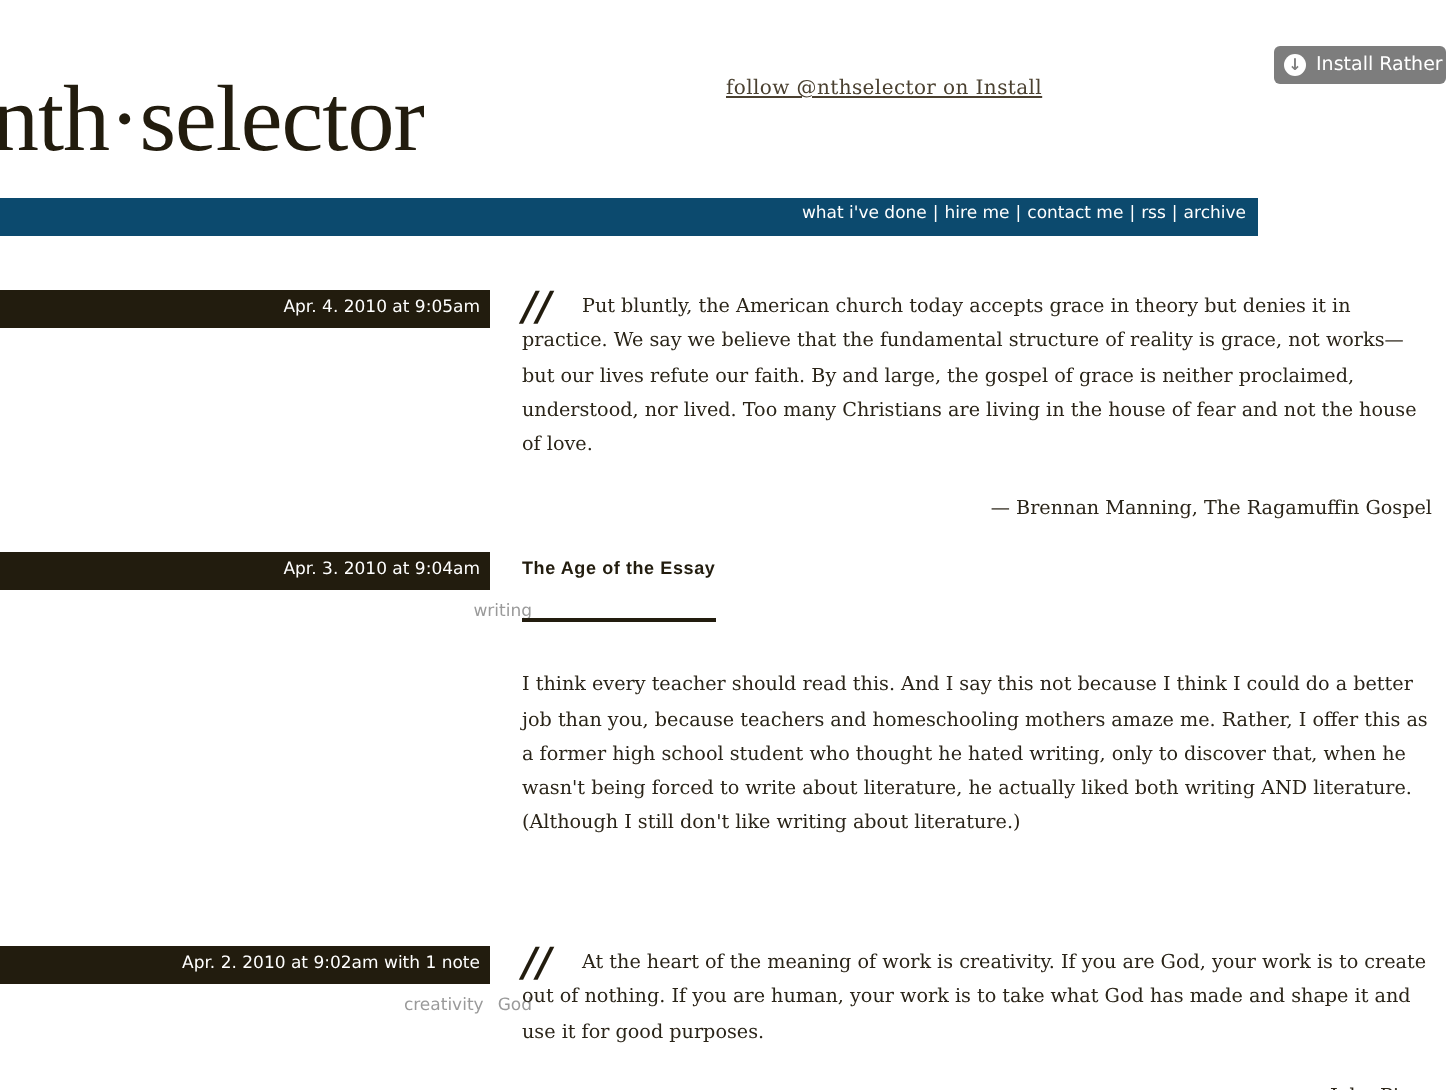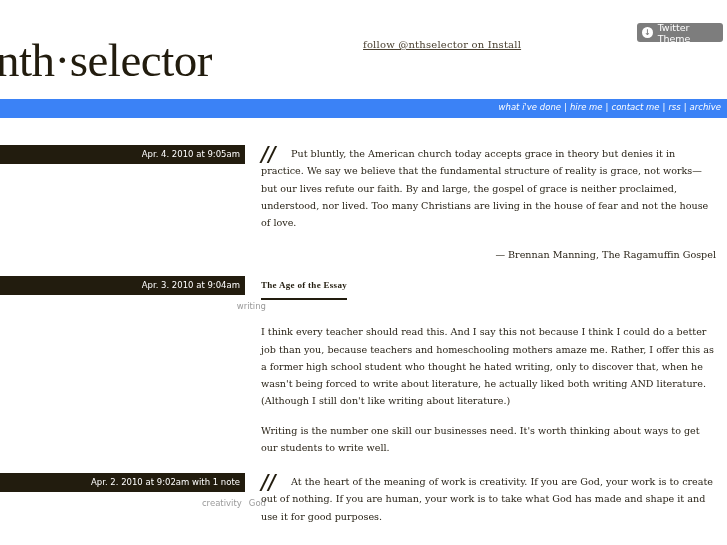--- a/index.html
+++ b/index.html
@@ -24,23 +24,22 @@
       background: #7d7d7d; border-radius: 3px;
       color: #fff; font-family: "DejaVu Sans", sans-serif; font-size: 9.5px;
       display: flex; align-items: center; gap: 5px; box-sizing: border-box; padding-left: 5px;
     }
     .install-theme .dl-icon {
       width: 11px; height: 11px; border-radius: 50%; background: #fff;
       display: inline-flex; align-items: center; justify-content: center;
       color: #7d7d7d; font-size: 8px; line-height: 1; font-weight: bold;
     }
     .navbar {
-      position: absolute; left: 0; top: 99px; width: 727px; height: 19px;
-      background: #3b82f6;
-      font-style: italic;
+      position: absolute; left: 0; top: 99px; width: 629px; height: 19px;
+      background: #0c4a6e;
     }
     .nav-links {
       position: absolute; right: 6px; top: 3px;
       font-family: "DejaVu Sans", sans-serif; font-size: 8.5px; color: #fff;
     }
     .nav-links a { color: #fff; text-decoration: none; }
     .nav-links .sep { margin: 0 3px; }
 
     .post { position: absolute; left: 0; width: 727px; }
     .date-band {
@@ -61,34 +60,34 @@
       color: #2a2418;
     }
     .quote-mark {
       font-family: "DejaVu Serif", serif; font-weight: bold; font-style: italic;
       font-size: 20px; line-height: 10px; color: #221c0e;
       display: inline-block; width: 30px; vertical-align: -4px;
     }
     .quote-source { text-align: right; margin-top: 15px; }
     .quote-source a { color: #2a2418; text-decoration: underline; }
     .post-title {
-      font-family: Liberation Serif, serif; font-weight: bold; font-size: 9px;
+      font-family: Liberation Sans, sans-serif; font-weight: bold; font-size: 9px;
       letter-spacing: 0.3px; color: #221c0e; display: inline-block;
-      border-bottom: 2px solid #221c0e; padding-bottom: 4px; text-decoration: none;
+      border-bottom: 2px solid #221c0e; padding-bottom: 16px; text-decoration: none;
     }
     p { margin: 12px 0 9px 0; }
   </style>
 </head>
 <body>
 
 <div class="logo">nth·selector</div>
 <a class="twitter-link">follow @nthselector on Install</a>
 <div class="install-theme">
   <span class="dl-icon">↓</span>
-  <span>Twitter Theme</span>
+  <span>Install Rather</span>
 </div>
 
 <div class="navbar">
   <div class="nav-links">
     <a>what i've done</a><span class="sep">|</span><a>hire me</a><span class="sep">|</span><a>contact me</a><span class="sep">|</span><a>rss</a><span class="sep">|</span><a>archive</a>
   </div>
 </div>
 
 <div class="post" style="top:145px;">
   <div class="date-band">Apr. 4. 2010 at 9:05am</div>
@@ -100,21 +99,20 @@
 
 <div class="post" style="top:276px;">
   <div class="date-band">Apr. 3. 2010 at 9:04am</div>
   <div class="tags">
     <span>writing</span>
   </div>
   <div class="content" style="top:0px;">
     <a class="post-title">The Age of the Essay</a>
     <div style="height:11px;"></div>
     <p>I think every teacher should read this. And I say this not because I think I could do a better job than you, because teachers and homeschooling mothers amaze me. Rather, I offer this as a former high school student who thought he hated writing, only to discover that, when he wasn't being forced to write about literature, he actually liked both writing AND literature. (Although I still don't like writing about literature.)</p>
-    <p>Writing is the number one skill our businesses need. It's worth thinking about ways to get our students to write well.</p>
   </div>
 </div>
 
 <div class="post" style="top:473px;">
   <div class="date-band">Apr. 2. 2010 at 9:02am with 1 note</div>
   <div class="tags">
     <span>creativity</span><span>God</span>
   </div>
   <div class="content" style="top:0px;">
     <div><span class="quote-mark">//</span><span>At the heart of the meaning of work is creativity. If you are God, your work is to create out of nothing. If you are human, your work is to take what God has made and shape it and use it for good purposes.</span></div>

